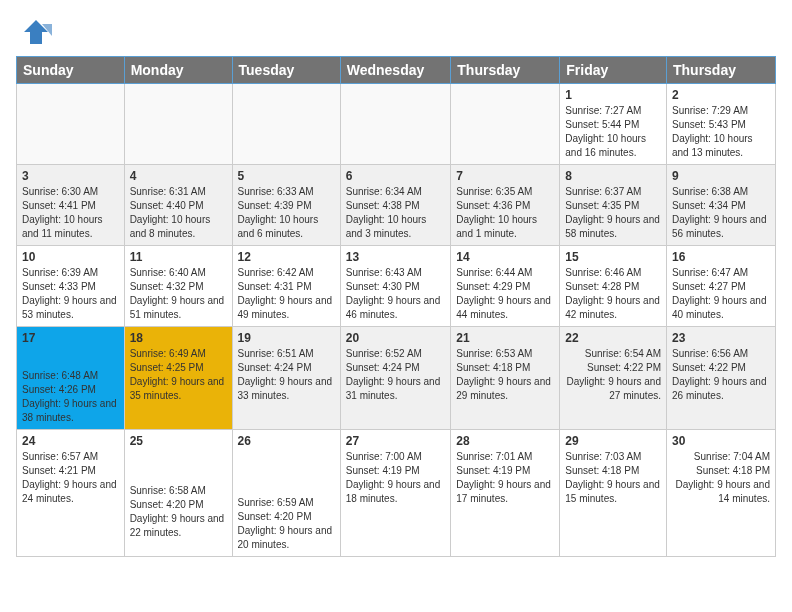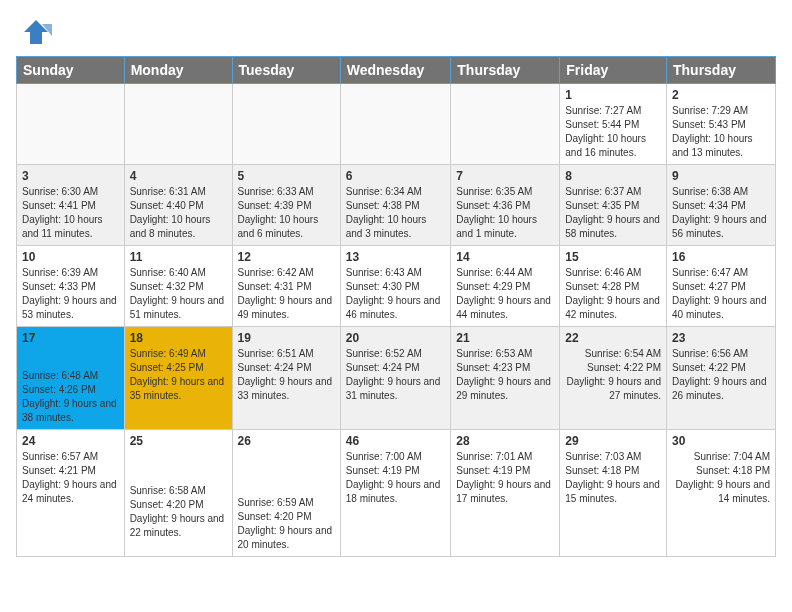--- a/index.html
+++ b/index.html
@@ -211,21 +211,21 @@
           </td>
           <td style="background: rgb(240, 240, 240);">
             <span class="day-num">20</span>
             <div class="day-info" style="white-space: pre-line;">Sunrise: 6:52 AM
 Sunset: 4:24 PM
 Daylight: 9 hours and 31 minutes.</div>
           </td>
           <td style="background: rgb(240, 240, 240);">
             <span class="day-num">21</span>
             <div class="day-info" style="white-space: pre-line;">Sunrise: 6:53 AM
-Sunset: 4:23 PM
+Sunset: 4:18 PM
 Daylight: 9 hours and 29 minutes.</div>
           </td>
           <td style="background: rgb(240, 240, 240);">
             <span class="day-num">22</span>
             <div class="day-info" style="white-space: pre-line; text-align: right;">Sunrise: 6:54 AM
 Sunset: 4:22 PM
 Daylight: 9 hours and 27 minutes.</div>
           </td>
           <td style="background: rgb(240, 240, 240);">
             <span class="day-num">23</span>
@@ -247,21 +247,21 @@
 Sunset: 4:20 PM
 Daylight: 9 hours and 22 minutes.</div>
           </td>
           <td>
             <span class="day-num">26</span>
             <div class="day-info" style="white-space: pre-line; margin-top: 48px;">Sunrise: 6:59 AM
 Sunset: 4:20 PM
 Daylight: 9 hours and 20 minutes.</div>
           </td>
           <td>
-            <span class="day-num">46</span>
+            <span class="day-num">27</span>
             <div class="day-info" style="white-space: pre-line;">Sunrise: 7:00 AM
 Sunset: 4:19 PM
 Daylight: 9 hours and 18 minutes.</div>
           </td>
           <td>
             <span class="day-num">28</span>
             <div class="day-info" style="white-space: pre-line;">Sunrise: 7:01 AM
 Sunset: 4:19 PM
 Daylight: 9 hours and 17 minutes.</div>
           </td>

